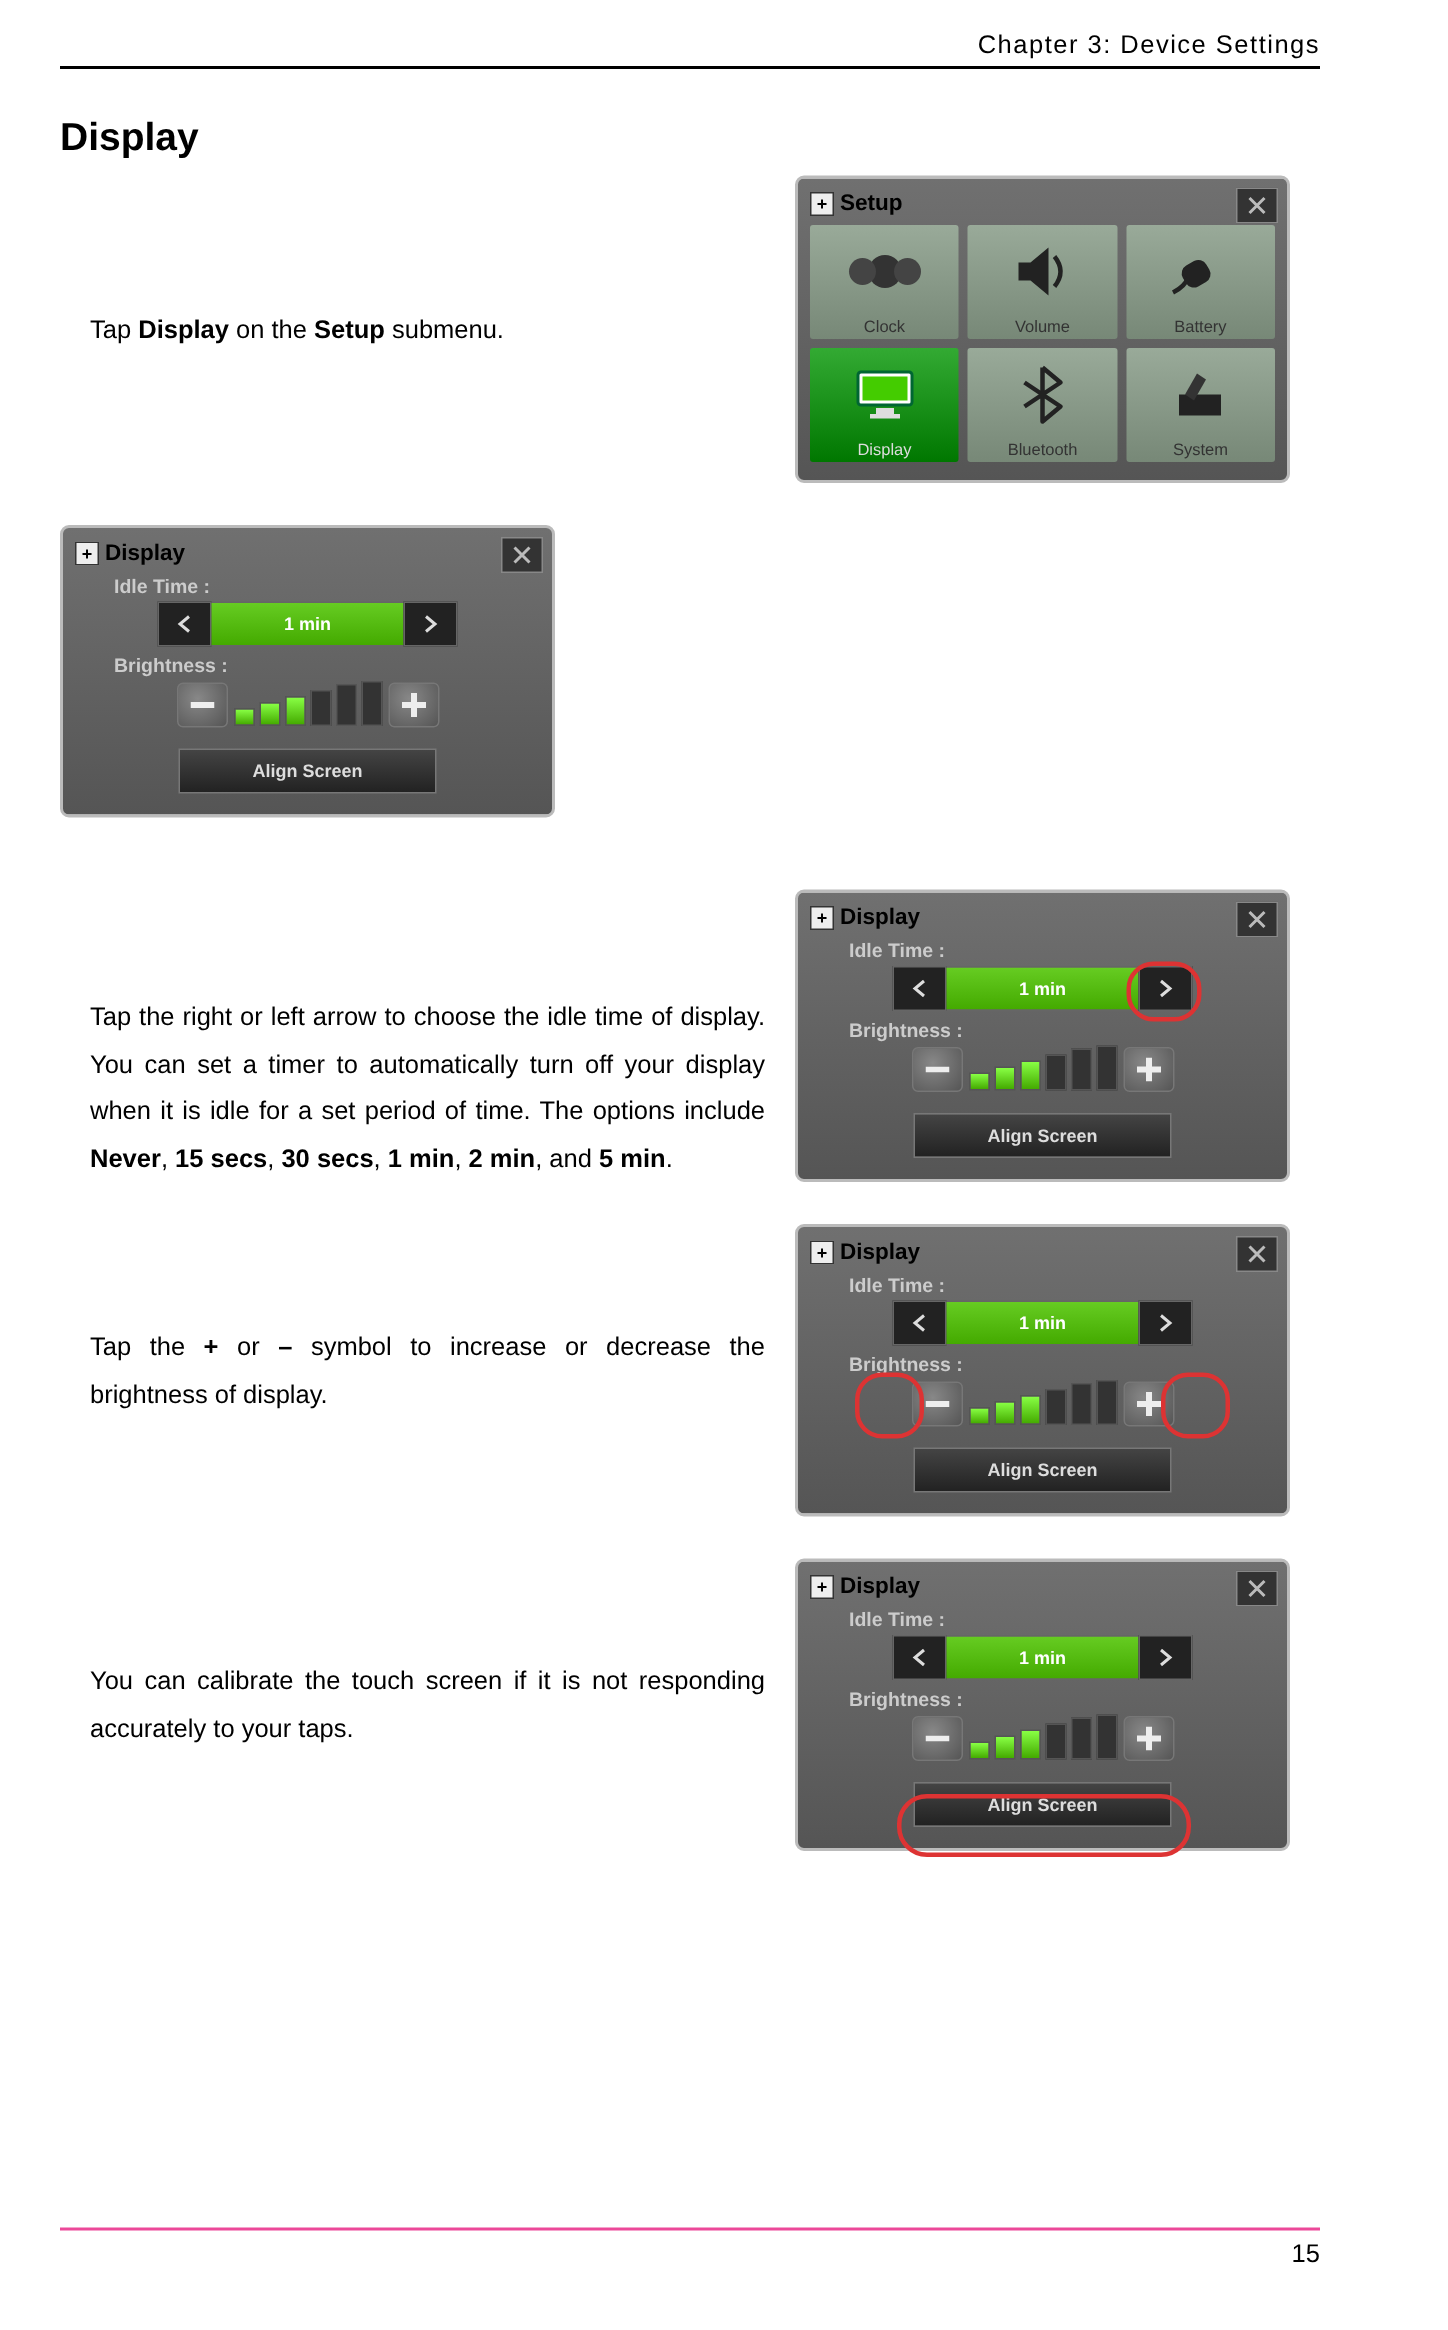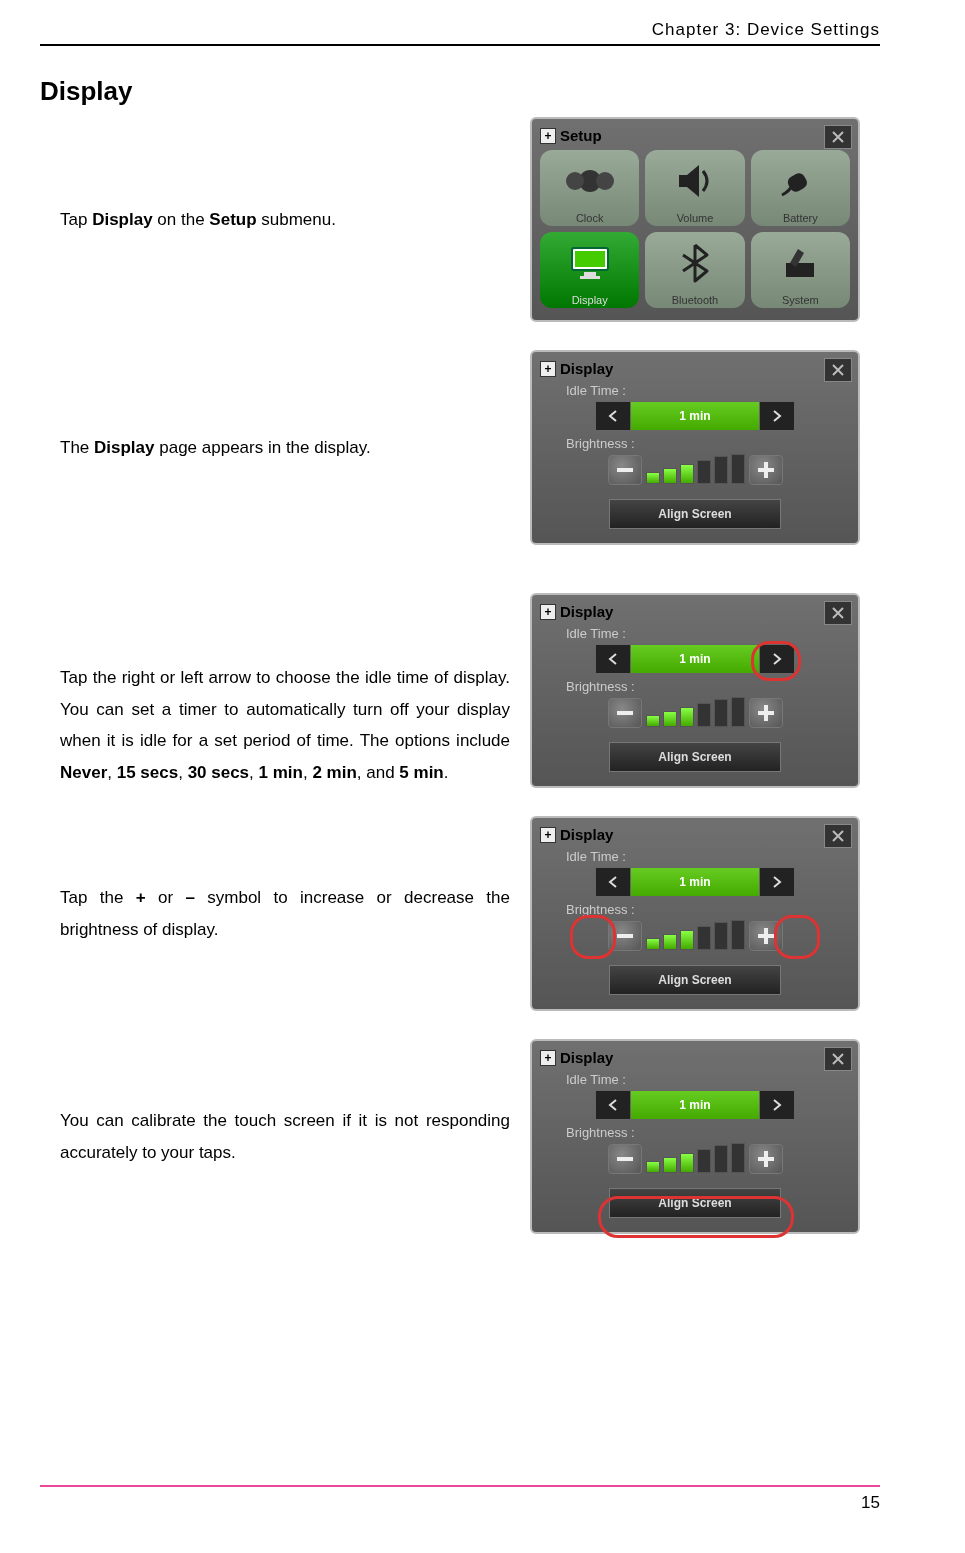--- a/index.html
+++ b/index.html
@@ -77,26 +77,26 @@
     width:14px;height:14px;border:1px solid #333;background:#eee;display:flex;align-items:center;justify-content:center;font-size:12px;line-height:1;color:#000;
   }
   .close-btn{
     position:absolute;top:6px;right:6px;width:26px;height:22px;background:#333;border:1px solid #888;display:flex;align-items:center;justify-content:center;color:#bbb;font-weight:bold;font-size:14px;
   }
   
   .grid6{
     display:grid;grid-template-columns:repeat(3,1fr);gap:6px;margin-top:6px;
   }
   .tile{
-    background:linear-gradient(#9a9,#787);border-radius:12px;height:74px;display:flex;flex-direction:column;align-items:center;justify-content:flex-end;font-size:11px;color:#333;padding-bottom:2px;position:relative;
+    background:linear-gradient(#9a9,#787);border-radius:2px;height:74px;display:flex;flex-direction:column;align-items:center;justify-content:flex-end;font-size:11px;color:#333;padding-bottom:2px;position:relative;
   }
   .tile.sel{background:linear-gradient(#3a3,#070);color:#ddd;}
   .tile .ico{flex:1;display:flex;align-items:center;justify-content:center;}
   
-  .fieldlabel{font-size:13px;color:#ccc;font-weight:normal;margin:6px 0 4px 26px;}
+  .fieldlabel{font-size:13px;color:#ccc;font-weight:bold;margin:6px 0 4px 26px;}
   .stepper{
     display:flex;align-items:center;justify-content:center;gap:0;margin:0 auto;width:200px;height:28px;
   }
   .arrow-btn{
     width:34px;height:28px;background:#222;border:1px solid #666;display:flex;align-items:center;justify-content:center;color:#ddd;font-size:14px;
   }
   .stepper-val{
     flex:1;height:28px;background:linear-gradient(#6c2,#4a0);color:#fff;font-size:12px;font-weight:bold;display:flex;align-items:center;justify-content:center;border-top:1px solid #666;border-bottom:1px solid #666;
   }
   .bright-row{
@@ -200,25 +200,20 @@
                 <path d="M10 18 l8 -14 6 4 -8 14" fill="#333"></path>
               </svg>
             </div>
           <span>System</span>
         </div>
       </div>
     </div>
   </div>
 
   <div class="row" style="align-items:center;">
-    <div class="txt">
-      <p>
-        <span>The </span><span class="b">Display</span><span> page appears in the display.</span>
-      </p>
-    </div>
     <div class="panel">
       <div class="panel-title">
           <span class="plus-box">+</span>
           <span>Display</span>
         </div>
       <div class="close-btn">
           <svg width="12" height="12" viewBox="0 0 12 12">
             <path d="M1 1 L11 11 M11 1 L1 11" stroke="#bbb" stroke-width="2"></path>
           </svg>
         </div>

